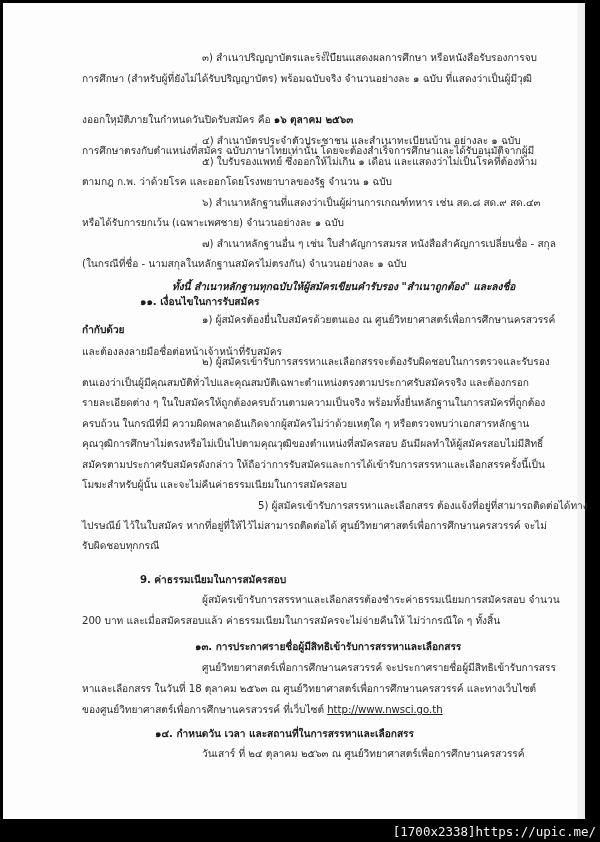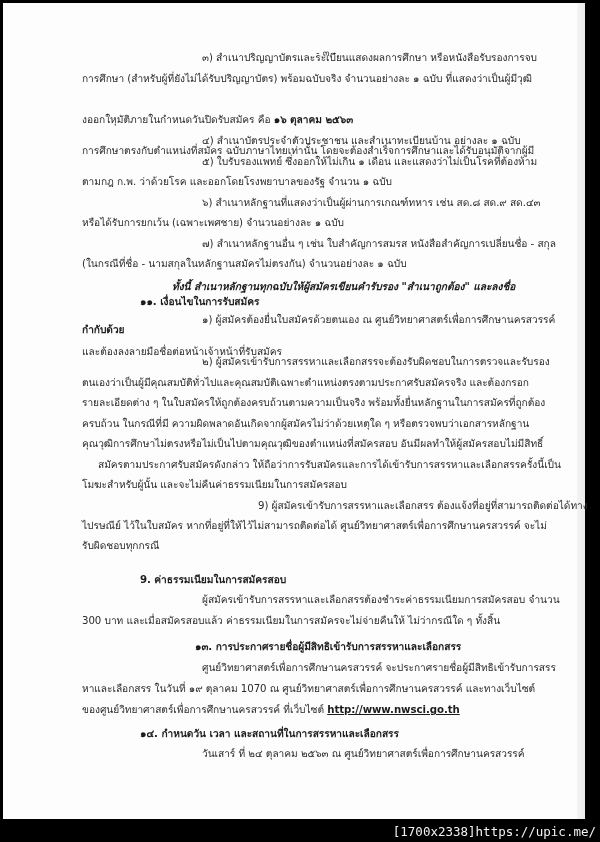--- a/index.html
+++ b/index.html
@@ -18,21 +18,21 @@
   .line {
     position:absolute; left:82px; white-space:nowrap;
     font-size:10.2px; color:#2a2a2a; letter-spacing:-0.05px;
   }
   .ind { left:202px; }
   .ind2 { left:258px; }
   .h { left:140px; font-weight:bold; color:#1c1c1c; }
   .h2 { left:195px; font-weight:bold; color:#1c1c1c; }
   .b { font-weight:bold; color:#1c1c1c; }
   .pno { position:absolute; left:316px; top:45px; font-size:10px; color:#444; }
-  .url { text-decoration:underline; font-weight:bold; color:#1c1c1c;margin-top:48px; }
+  .url { text-decoration:underline; font-weight:normal; color:#1c1c1c;margin-top:48px; }
   .footer {
     position:absolute; right:4px; bottom:3px; color:#f2f2f2;
     font-family:"DejaVu Sans Mono","Liberation Mono",monospace; font-size:12.5px;
   }
 </style>
 </head>
 <body>
 
 <div class="page"></div>
 <div class="page-shadow"></div>
@@ -59,34 +59,34 @@
 <div class="line b" style="top: 298px; margin-top: 23px;">กำกับด้วย</div>
 
 <div class="line h" style="top: 293px;">๑๑. เงื่อนไขในการรับสมัคร</div>
 <div class="line ind" style="top: 311px;">๑) ผู้สมัครต้องยื่นใบสมัครด้วยตนเอง ณ ศูนย์วิทยาศาสตร์เพื่อการศึกษานครสวรรค์</div>
 <div class="line" style="top: 331px; margin-top: 12px;">และต้องลงลายมือชื่อต่อหน้าเจ้าหน้าที่รับสมัคร</div>
 <div class="line ind" style="top: 353px;">๒) ผู้สมัครเข้ารับการสรรหาและเลือกสรรจะต้องรับผิดชอบในการตรวจและรับรอง</div>
 <div class="line" style="top: 374px;">ตนเองว่าเป็นผู้มีคุณสมบัติทั่วไปและคุณสมบัติเฉพาะตำแหน่งตรงตามประกาศรับสมัครจริง และต้องกรอก</div>
 <div class="line" style="top: 394px;">รายละเอียดต่าง ๆ ในใบสมัครให้ถูกต้องครบถ้วนตามความเป็นจริง พร้อมทั้งยื่นหลักฐานในการสมัครที่ถูกต้อง</div>
 <div class="line" style="top: 415px;">ครบถ้วน ในกรณีที่มี ความผิดพลาดอันเกิดจากผู้สมัครไม่ว่าด้วยเหตุใด ๆ หรือตรวจพบว่าเอกสารหลักฐาน</div>
 <div class="line" style="top: 435px;">คุณวุฒิการศึกษาไม่ตรงหรือไม่เป็นไปตามคุณวุฒิของตำแหน่งที่สมัครสอบ อันมีผลทำให้ผู้สมัครสอบไม่มีสิทธิ์</div>
-<div class="line" style="top: 456px; margin-left: 16px;">สมัครตามประกาศรับสมัครดังกล่าว ให้ถือว่าการรับสมัครและการได้เข้ารับการสรรหาและเลือกสรรครั้งนี้เป็น</div>
+<div class="line" style="top: 456px;">สมัครตามประกาศรับสมัครดังกล่าว ให้ถือว่าการรับสมัครและการได้เข้ารับการสรรหาและเลือกสรรครั้งนี้เป็น</div>
 <div class="line" style="top: 476px;">โมฆะสำหรับผู้นั้น  และจะไม่คืนค่าธรรมเนียมในการสมัครสอบ</div>
-<div class="line ind2" style="top: 497px;">9) ผู้สมัครเข้ารับการสรรหาและเลือกสรร ต้องแจ้งที่อยู่ที่สามารถติดต่อได้ทาง</div>
+<div class="line ind2" style="top: 497px;">5) ผู้สมัครเข้ารับการสรรหาและเลือกสรร ต้องแจ้งที่อยู่ที่สามารถติดต่อได้ทาง</div>
 <div class="line" style="top: 517px;">ไปรษณีย์ ไว้ในใบสมัคร หากที่อยู่ที่ให้ไว้ไม่สามารถติดต่อได้ ศูนย์วิทยาศาสตร์เพื่อการศึกษานครสวรรค์ จะไม่</div>
 <div class="line" style="top: 537px;">รับผิดชอบทุกกรณี</div>
 
 <style>
 </style>
 
 <div class="line h" id="s12h" style="top: 571px;">9. ค่าธรรมเนียมในการสมัครสอบ</div>
 <div class="line ind" id="s12a" style="top: 591px;">ผู้สมัครเข้ารับการสรรหาและเลือกสรรต้องชำระค่าธรรมเนียมการสมัครสอบ จำนวน</div>
-<div class="line" id="s12b" style="top: 612px;">300 บาท และเมื่อสมัครสอบแล้ว ค่าธรรมเนียมในการสมัครจะไม่จ่ายคืนให้ ไม่ว่ากรณีใด ๆ ทั้งสิ้น</div>
+<div class="line" id="s12b" style="top: 612px;">200 บาท และเมื่อสมัครสอบแล้ว ค่าธรรมเนียมในการสมัครจะไม่จ่ายคืนให้ ไม่ว่ากรณีใด ๆ ทั้งสิ้น</div>
 
 <div class="line h2" id="s13h" style="top: 638px; text-align: right;">๑๓. การประกาศรายชื่อผู้มีสิทธิเข้ารับการสรรหาและเลือกสรร</div>
 <div class="line ind" id="s13a" style="top: 659px;">ศูนย์วิทยาศาสตร์เพื่อการศึกษานครสวรรค์ จะประกาศรายชื่อผู้มีสิทธิเข้ารับการสรร</div>
-<div class="line" id="s13b" style="top: 680px;">หาและเลือกสรร  ในวันที่ ๑๙ ตุลาคม 1070  ณ ศูนย์วิทยาศาสตร์เพื่อการศึกษานครสวรรค์ และทางเว็บไซต์</div>
+<div class="line" id="s13b" style="top: 680px;">หาและเลือกสรร  ในวันที่ 18 ตุลาคม ๒๕๖๓  ณ ศูนย์วิทยาศาสตร์เพื่อการศึกษานครสวรรค์ และทางเว็บไซต์</div>
 <div class="line" id="s13c" style="top: 701px;"><span>ของศูนย์วิทยาศาสตร์เพื่อการศึกษานครสวรรค์  ที่เว็บไซต์ </span><span class="url">http://www.nwsci.go.th</span></div>
 
-<div class="line h" id="s14h" style="top: 725px;">๑๔. กำหนดวัน เวลา และสถานที่ในการสรรหาและเลือกสรร</div>
+<div class="line h" id="s14h" style="top: 725px; margin-left: 15px;">๑๔. กำหนดวัน เวลา และสถานที่ในการสรรหาและเลือกสรร</div>
 <div class="line ind" id="s14a" style="top: 745px;">วันเสาร์ ที่ ๒๔ ตุลาคม ๒๕๖๓  ณ ศูนย์วิทยาศาสตร์เพื่อการศึกษานครสวรรค์</div>
 
 <div class="footer">[1700x2338]https://upic.me/</div>
 
 </body></html>

